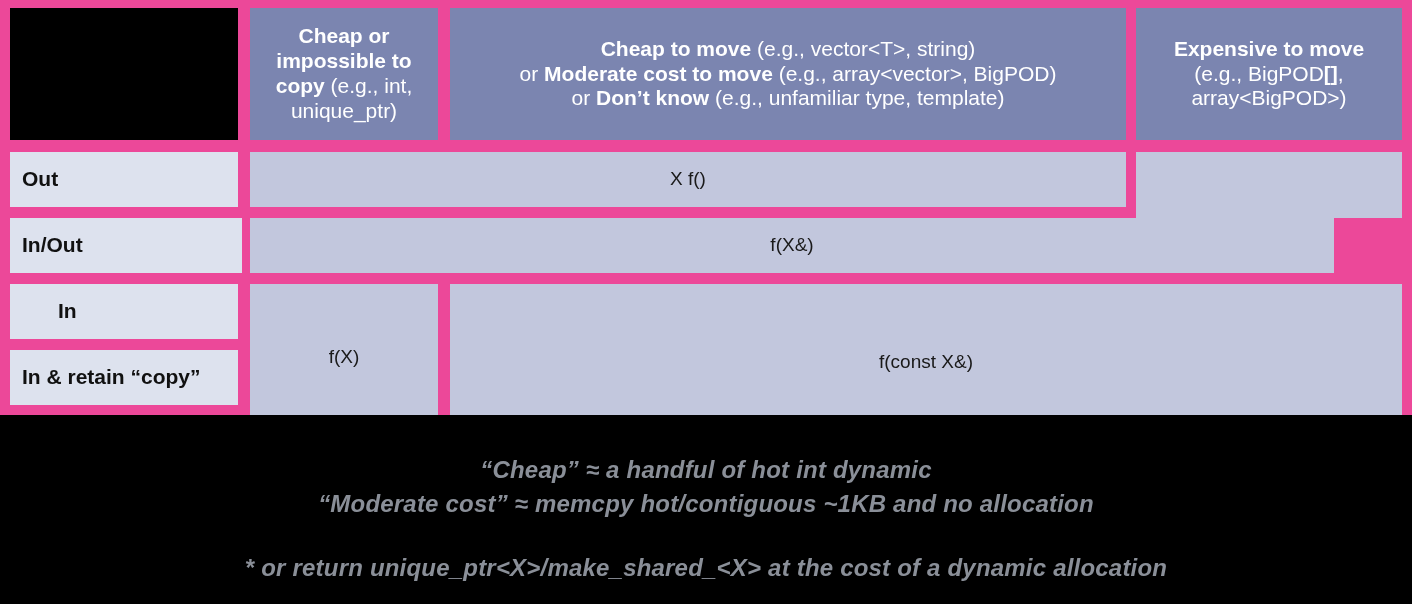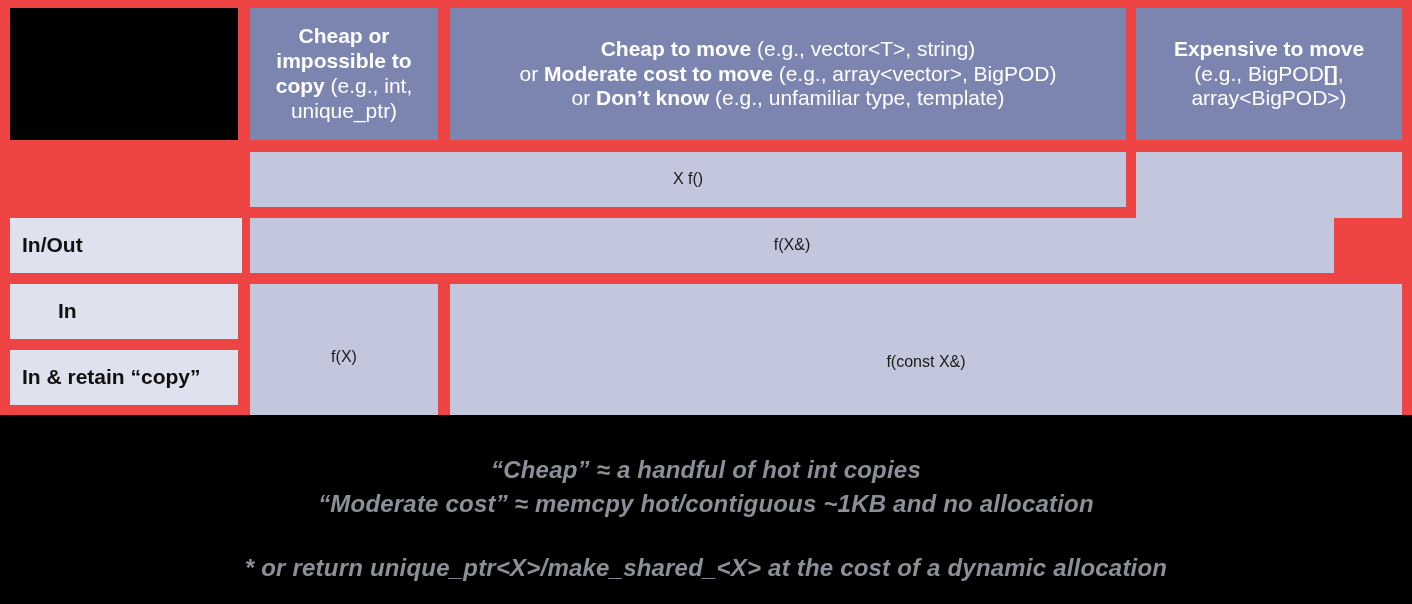--- a/index.html
+++ b/index.html
@@ -18,21 +18,21 @@
     height: 604px;
     background: #000000;
   }
 
   
   .grid-area {
     position: absolute;
     left: 0; top: 0;
     width: 1412px;
     height: 415px;
-    background: #ef4444;
+    background: #ec4899;
   }
 
   .cell {
     position: absolute;
     display: flex;
     align-items: center;
     justify-content: center;
     text-align: center;
     line-height: 1.18;
   }
@@ -59,21 +59,21 @@
     font-size: 21px;
     justify-content: flex-start;
     padding-left: 12px;
     text-align: left;
   }
 
   
   .val {
     background: #c2c7dd;
     color: #1a1a1a;
-    font-size: 16px;
+    font-size: 19px;
     font-weight: normal;
   }
   .val.empty { font-size: 0; }
 
   
   .notes {
     position: absolute;
     left: 0; top: 415px;
     width: 1412px;
     height: 189px;
@@ -113,20 +113,23 @@
     </div>
 
     <div class="cell hdr" style="left:450px; top:8px; width:676px; height:132px;">
       <span>
         <b>Cheap to move</b> (e.g., vector&lt;T&gt;, string)<br>
         or <b>Moderate cost to move</b> (e.g., array&lt;vector&gt;, BigPOD)<br>
         or <b>Don’t know</b> (e.g., unfamiliar type, template)
       </span>
     </div>
 
+    <div class="cell rowlabel" style="left:10px; top:152px; width:228px; height:55px;">
+      <span>Out</span>
+    </div>
     <div class="cell rowlabel" style="left:10px; top:218px; width:232px; height:55px;">
       <span>In/Out</span>
     </div>
     <div class="cell rowlabel" style="left:10px; top:284px; width:228px; height:55px;padding-left:48px;">
       <span>In</span>
     </div>
     <div class="cell rowlabel" style="left:10px; top:350px; width:228px; height:55px;">
       <span>In &amp; retain “copy”</span>
     </div>
 
@@ -147,21 +150,21 @@
     </div>
 
     <div class="cell val" style="left:450px; top:284px; width:952px; height:157px;">
       <span>f(const X&amp;)</span>
     </div>
 
   </div>
 
   <div class="notes">
     <div class="notes-block-1">
-      <div class="note-line">“Cheap”  ≈ a handful of hot int copies</div>
+      <div class="note-line">“Cheap”  ≈ a handful of hot int dynamic</div>
       <div class="note-line">“Moderate cost”  ≈ memcpy hot/contiguous ~1KB and no allocation</div>
     </div>
     <div class="notes-block-2">
       <div class="note-line">* or return unique_ptr&lt;X&gt;/make_shared_&lt;X&gt; at the cost of a dynamic allocation</div>
     </div>
   </div>
 
 </div>
 
 </body></html>

